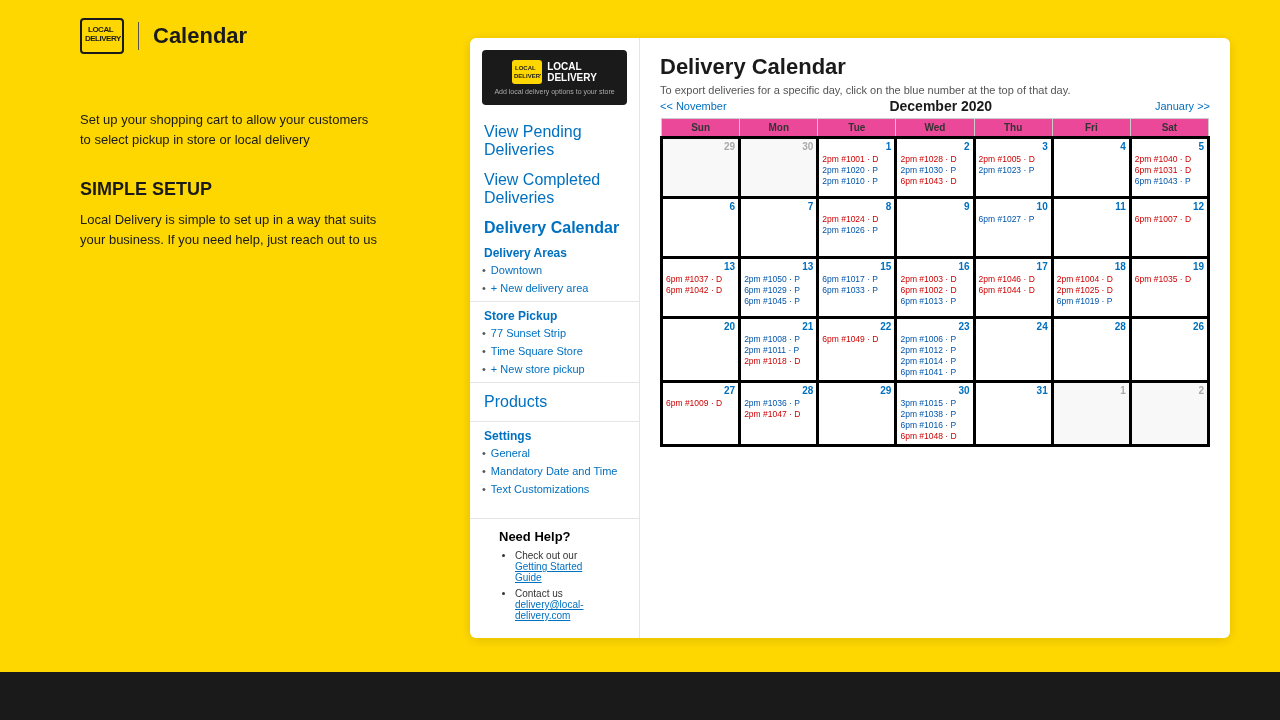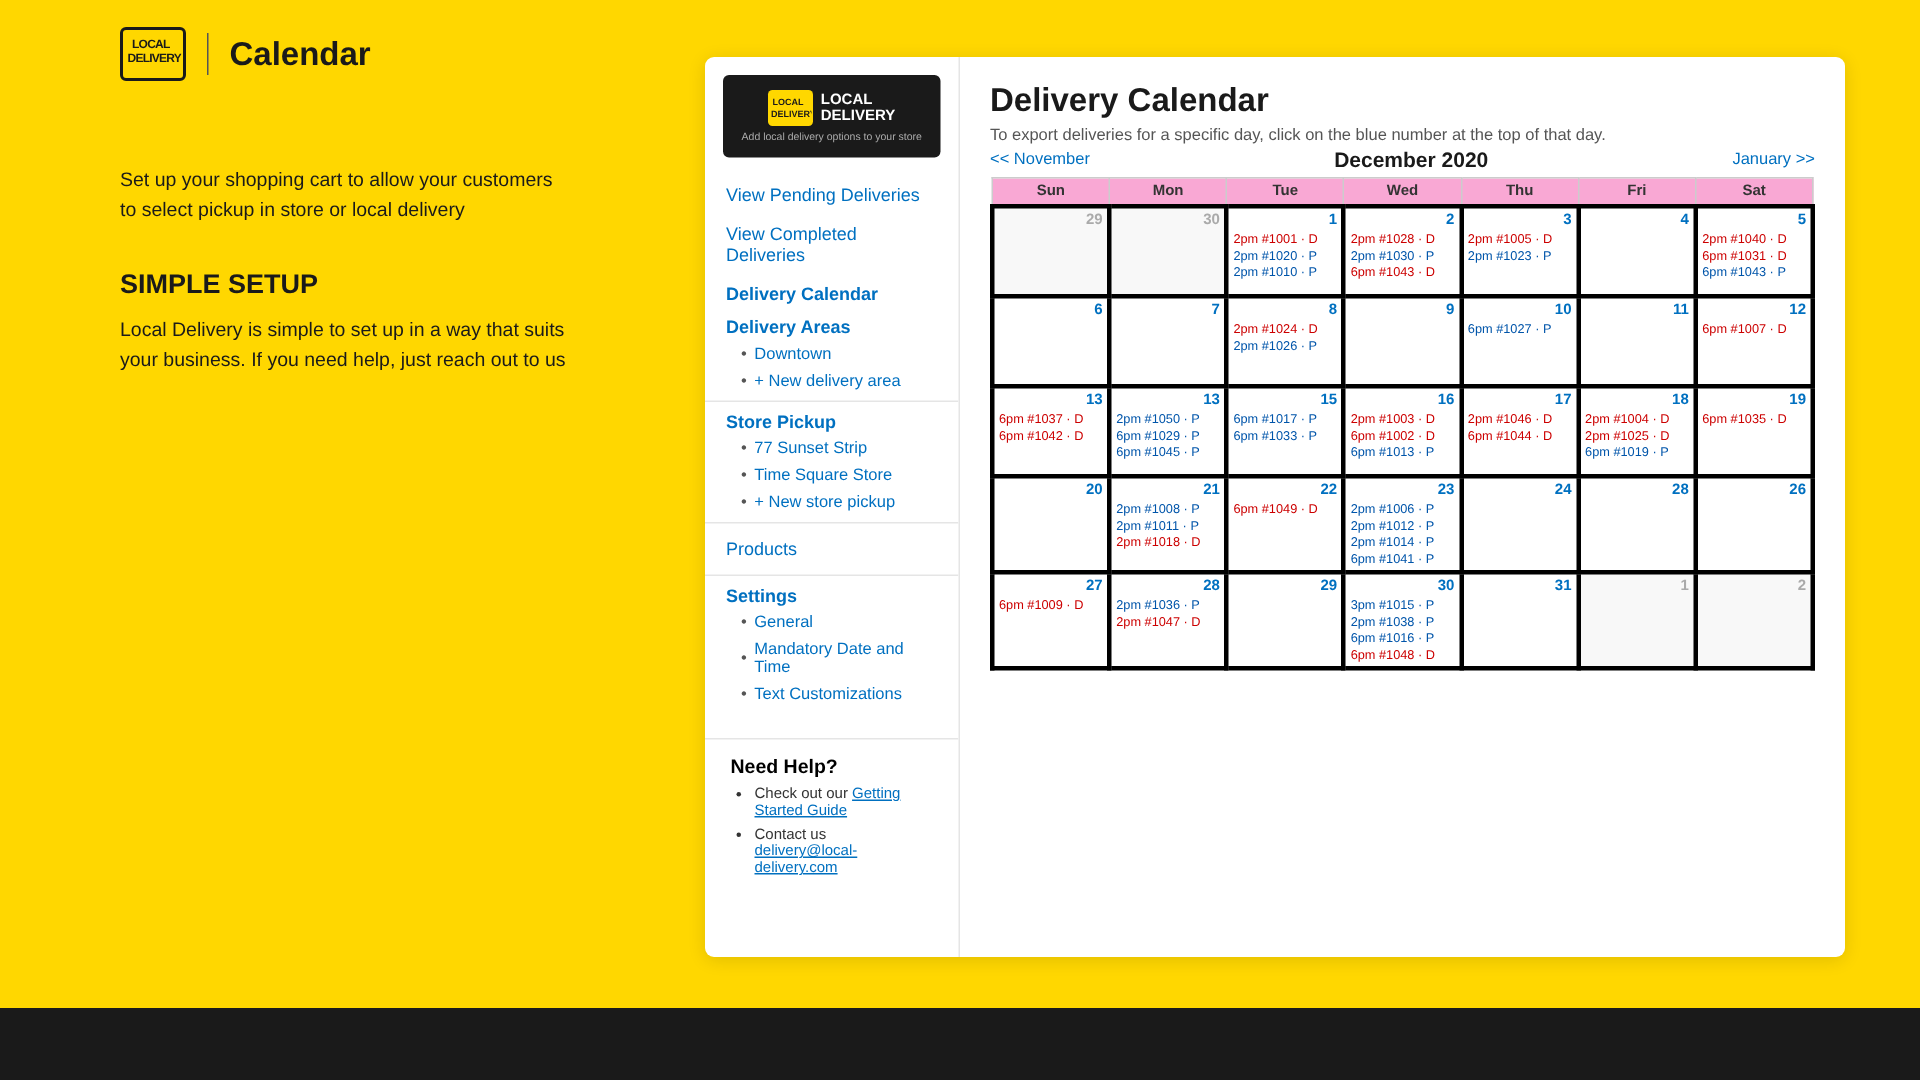--- a/index.html
+++ b/index.html
@@ -128,37 +128,37 @@
       line-height: 1.1;
     }
     .sidebar-logo-sub {
       color: #aaa;
       font-size: 7px;
       text-align: center;
     }
     .sidebar-link {
       display: block;
       padding: 6px 14px;
-      font-size: 12px;
+      font-size: 16px;
       color: #0070c0;
       cursor: pointer;
       text-decoration: none;
     }
     .sidebar-link.active {
       color: #0070c0;
       font-weight: 600;
     }
     .sidebar-section-label {
       padding: 6px 14px;
       font-size: 12px;
       color: #0070c0;
       font-weight: 600;
     }
     .sidebar-sub {
-      padding: 3px 14px 3px 24px;
+      padding: 3px 14px 3px 12px;
       font-size: 11px;
       color: #0070c0;
       cursor: pointer;
       display: flex;
       align-items: center;
       gap: 5px;
     }
     .sidebar-sub::before {
       content: '•';
       color: #555;
@@ -200,21 +200,21 @@
       font-size: 14px;
       font-weight: 700;
       color: #1a1a1a;
     }
     table.calendar {
       width: 100%;
       border-collapse: collapse;
       font-size: 10px;
     }
     table.calendar th {
-      background: #f9a8d4;
+      background: #ec4899;
       text-align: center;
       padding: 3px 2px;
       font-size: 10px;
       font-weight: 600;
       color: #333;
       border: 1px solid #ccc;
     }
     table.calendar td {
       border: 3px solid #000000;
       vertical-align: top;
@@ -314,21 +314,21 @@
 
     <div class="sidebar-separator"></div>
 
     <span class="sidebar-section-label">Settings</span>
     <span class="sidebar-sub">General</span>
     <span class="sidebar-sub">Mandatory Date and Time</span>
     <span class="sidebar-sub">Text Customizations</span>
 
     <div style="height:20px;"></div>
     
-    <div class="need-help" style="border-top:1px solid #e5e5e5; padding:10px 17px;">
+    <div class="need-help" style="border-top:1px solid #e5e5e5; padding:10px 29px;">
       <div style="font-size:13px;font-weight:700;margin-bottom:6px;">Need Help?</div>
       <ul style="list-style:disc;padding-left:16px;">
         <li style="font-size:10px;margin-bottom:5px;">
           <span>Check out our </span><a href="#" style="color:#0070c0;font-size:10px;">Getting Started Guide</a>
         </li>
         <li style="font-size:10px;">
           <span>Contact us</span><br>
           <a href="#" style="color:#0070c0;font-size:10px;">delivery@local-delivery.com</a>
         </li>
       </ul>

